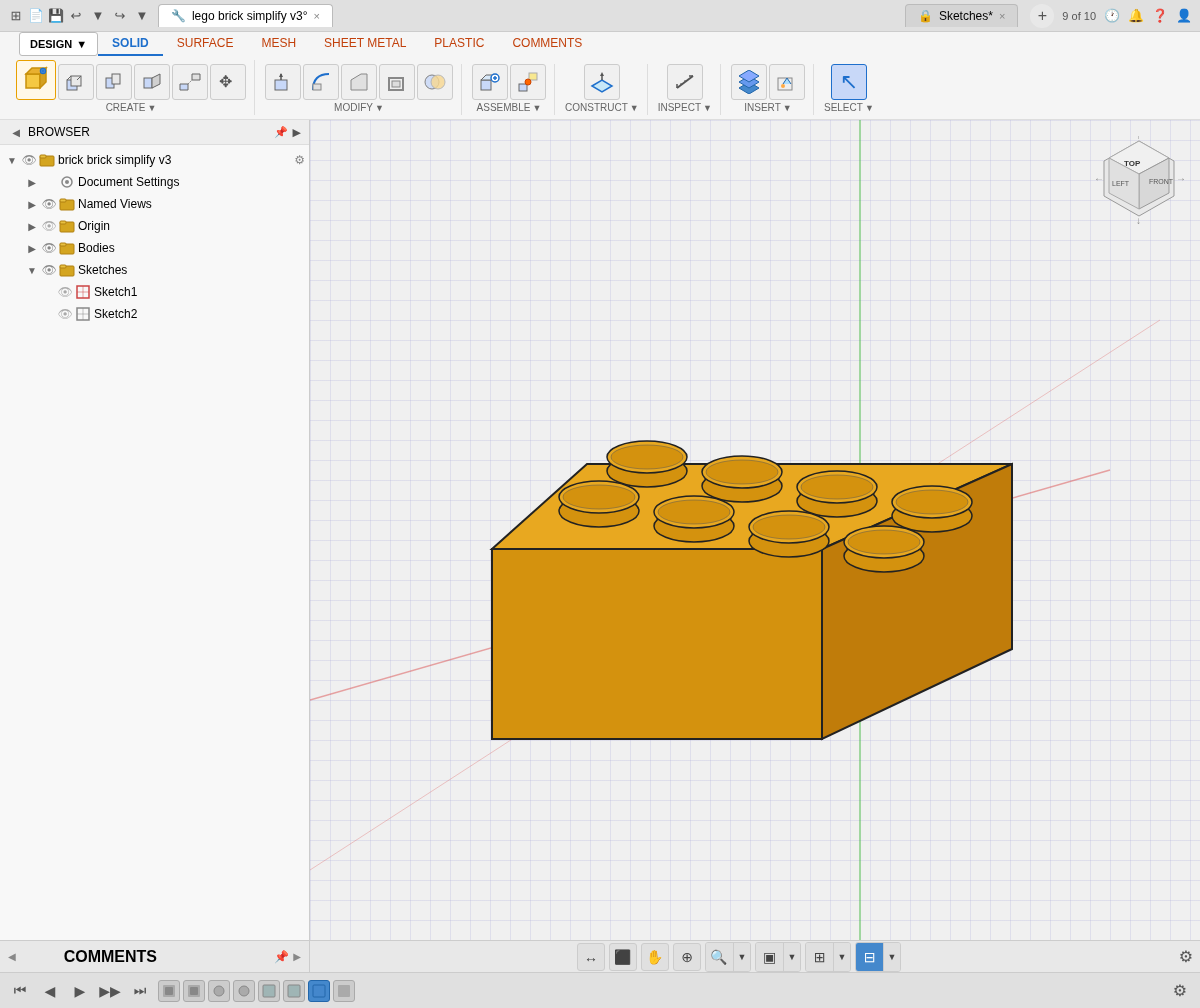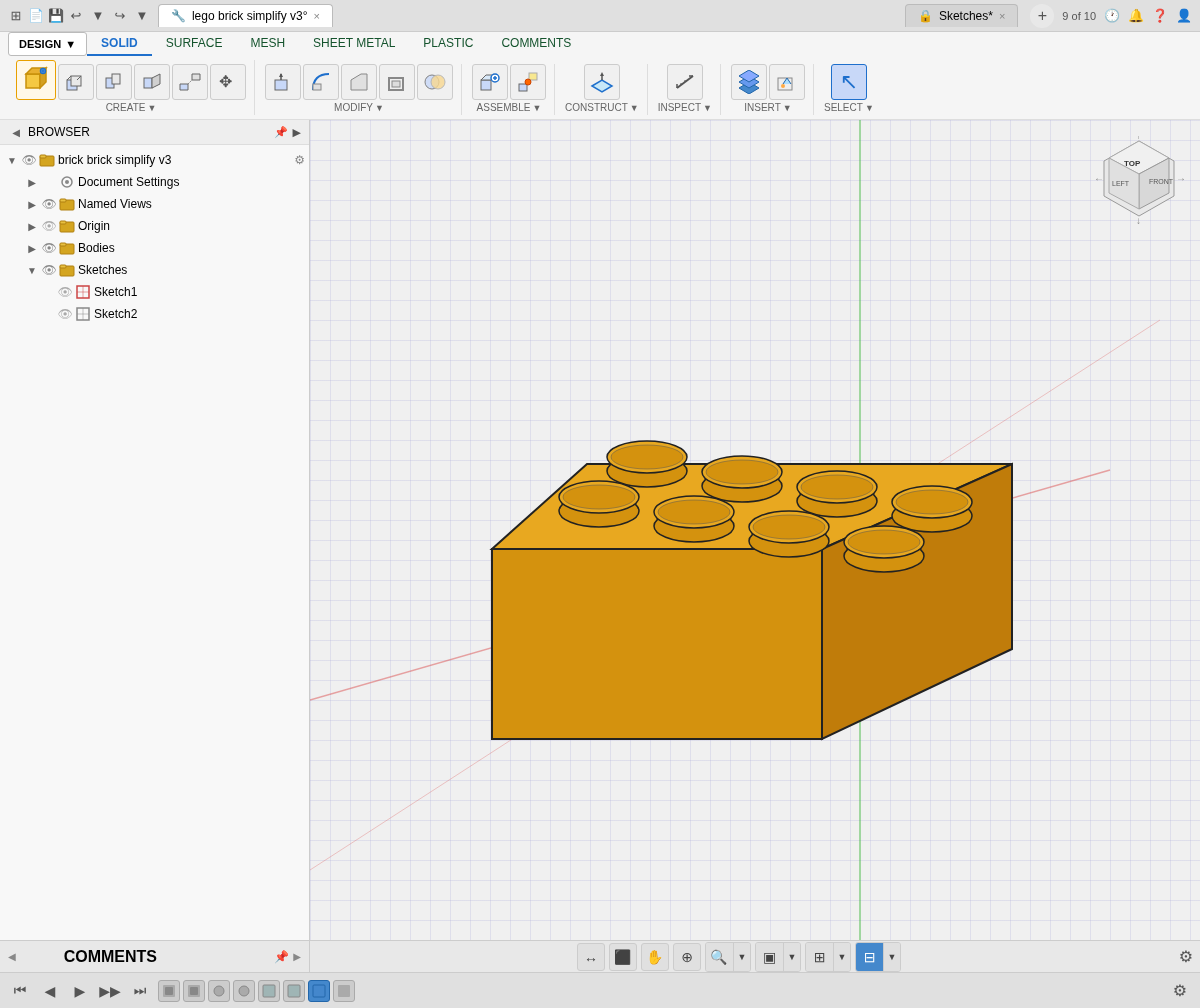--- a/index.html
+++ b/index.html
@@ -56,28 +56,28 @@
       border: 1px solid #bbb;
       padding: 3px 10px;
       border-radius: 3px;
       cursor: pointer;
       font-size: 11px;
       font-weight: bold;
       display: flex; align-items: center; gap: 4px;
     }
     .toolbar-tabs {
       display: flex;
-      padding: 0 8px;
+      padding: 0 19px;
       background: #f5f5f5;
     }
     .toolbar-tab {
       padding: 4px 14px;
       cursor: pointer;
       font-size: 12px;
-      color: #14532d;
+      color: #c2410c;
       border-bottom: 2px solid transparent;
     }
     .toolbar-tab.active {
       color: #1e6fcc;
       border-bottom: 2px solid #1e6fcc;
       font-weight: bold;
     }
     .toolbar-buttons {
       display: flex;
       align-items: flex-end;

